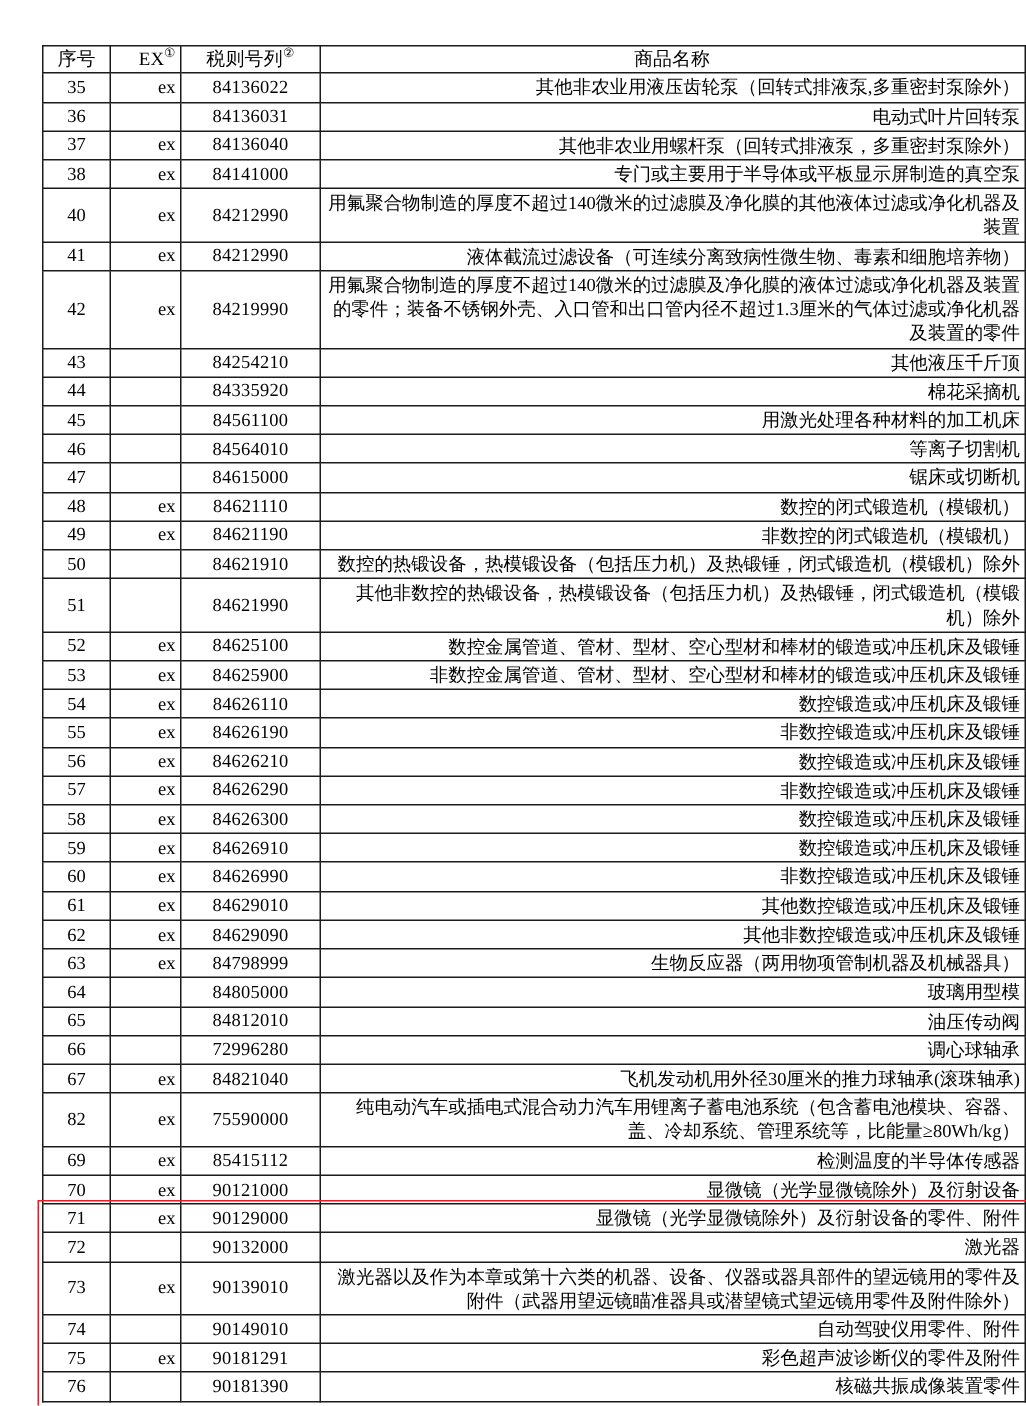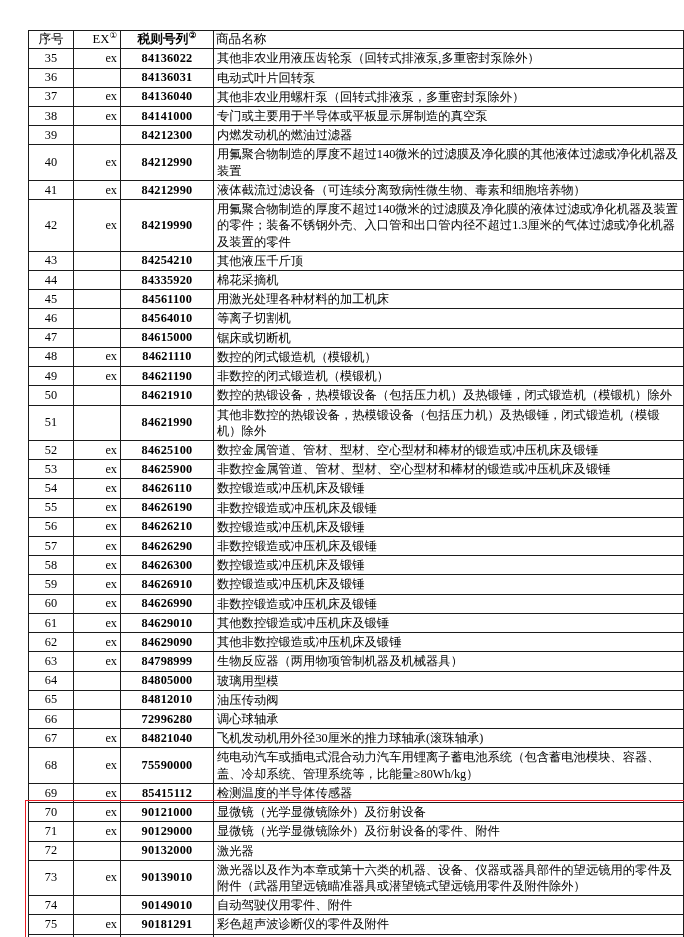--- a/index.html
+++ b/index.html
@@ -37,22 +37,22 @@
   }
   thead th {
     text-align: center;
     font-weight: normal;
     padding: 3px 2px;
     font-size: 12.6px;
     margin-top: 44px;
   }
   .col-no    { width: 38px;  text-align: center; }
   .col-ex    { width: 40px;  text-align: right; }
-  .col-code  { width: 86px;  text-align: center; letter-spacing: .2px; font-weight: bold; }
-  .col-name  { width: 464px; text-align: left; padding-left: 6px; }
+  .col-code  { width: 86px;  text-align: center; letter-spacing: .2px; }
+  .col-name  { width: 464px; text-align: right; padding-left: 6px; }
   td.col-name {
     word-break: break-all;
     line-height: 1.32;
   }
   .sup {
     font-size: 8.5px;
     vertical-align: super;
     line-height: 0;
   }
   
@@ -67,21 +67,21 @@
 <body>
 
 <div class="page">
 
   <table class="tariff">
     <thead>
       <tr>
         <th class="col-no">序号</th>
         <th class="col-ex"><span>EX</span><span class="sup">①</span></th>
         <th class="col-code"><span>税则号列</span><span class="sup">②</span></th>
-        <th class="col-name" style="text-align:left;padding-left:2px;">商品名称</th>
+        <th class="col-name" style="text-align:center;padding-left:2px;">商品名称</th>
       </tr>
     </thead>
     <tbody id="tbody">
         <tr>
           <td class="col-no">35</td>
           <td class="col-ex">ex</td>
           <td class="col-code">84136022</td>
           <td class="col-name">其他非农业用液压齿轮泵（回转式排液泵,多重密封泵除外）</td>
         </tr>
         <tr>
@@ -96,26 +96,20 @@
           <td class="col-code">84136040</td>
           <td class="col-name">其他非农业用螺杆泵（回转式排液泵，多重密封泵除外）</td>
         </tr>
         <tr>
           <td class="col-no">38</td>
           <td class="col-ex">ex</td>
           <td class="col-code">84141000</td>
           <td class="col-name">专门或主要用于半导体或平板显示屏制造的真空泵</td>
         </tr>
         <tr>
-          <td class="col-no">39</td>
-          <td class="col-ex"></td>
-          <td class="col-code">84212300</td>
-          <td class="col-name">内燃发动机的燃油过滤器</td>
-        </tr>
-        <tr>
           <td class="col-no">40</td>
           <td class="col-ex">ex</td>
           <td class="col-code">84212990</td>
           <td class="col-name">用氟聚合物制造的厚度不超过140微米的过滤膜及净化膜的其他液体过滤或净化机器及装置</td>
         </tr>
         <tr>
           <td class="col-no">41</td>
           <td class="col-ex">ex</td>
           <td class="col-code">84212990</td>
           <td class="col-name">液体截流过滤设备（可连续分离致病性微生物、毒素和细胞培养物）</td>
@@ -270,21 +264,21 @@
           <td class="col-code">72996280</td>
           <td class="col-name">调心球轴承</td>
         </tr>
         <tr>
           <td class="col-no">67</td>
           <td class="col-ex">ex</td>
           <td class="col-code">84821040</td>
           <td class="col-name">飞机发动机用外径30厘米的推力球轴承(滚珠轴承)</td>
         </tr>
         <tr>
-          <td class="col-no">68</td>
+          <td class="col-no">82</td>
           <td class="col-ex">ex</td>
           <td class="col-code">75590000</td>
           <td class="col-name">纯电动汽车或插电式混合动力汽车用锂离子蓄电池系统（包含蓄电池模块、容器、盖、冷却系统、管理系统等，比能量≥80Wh/kg）</td>
         </tr>
         <tr>
           <td class="col-no">69</td>
           <td class="col-ex">ex</td>
           <td class="col-code">85415112</td>
           <td class="col-name">检测温度的半导体传感器</td>
         </tr>

